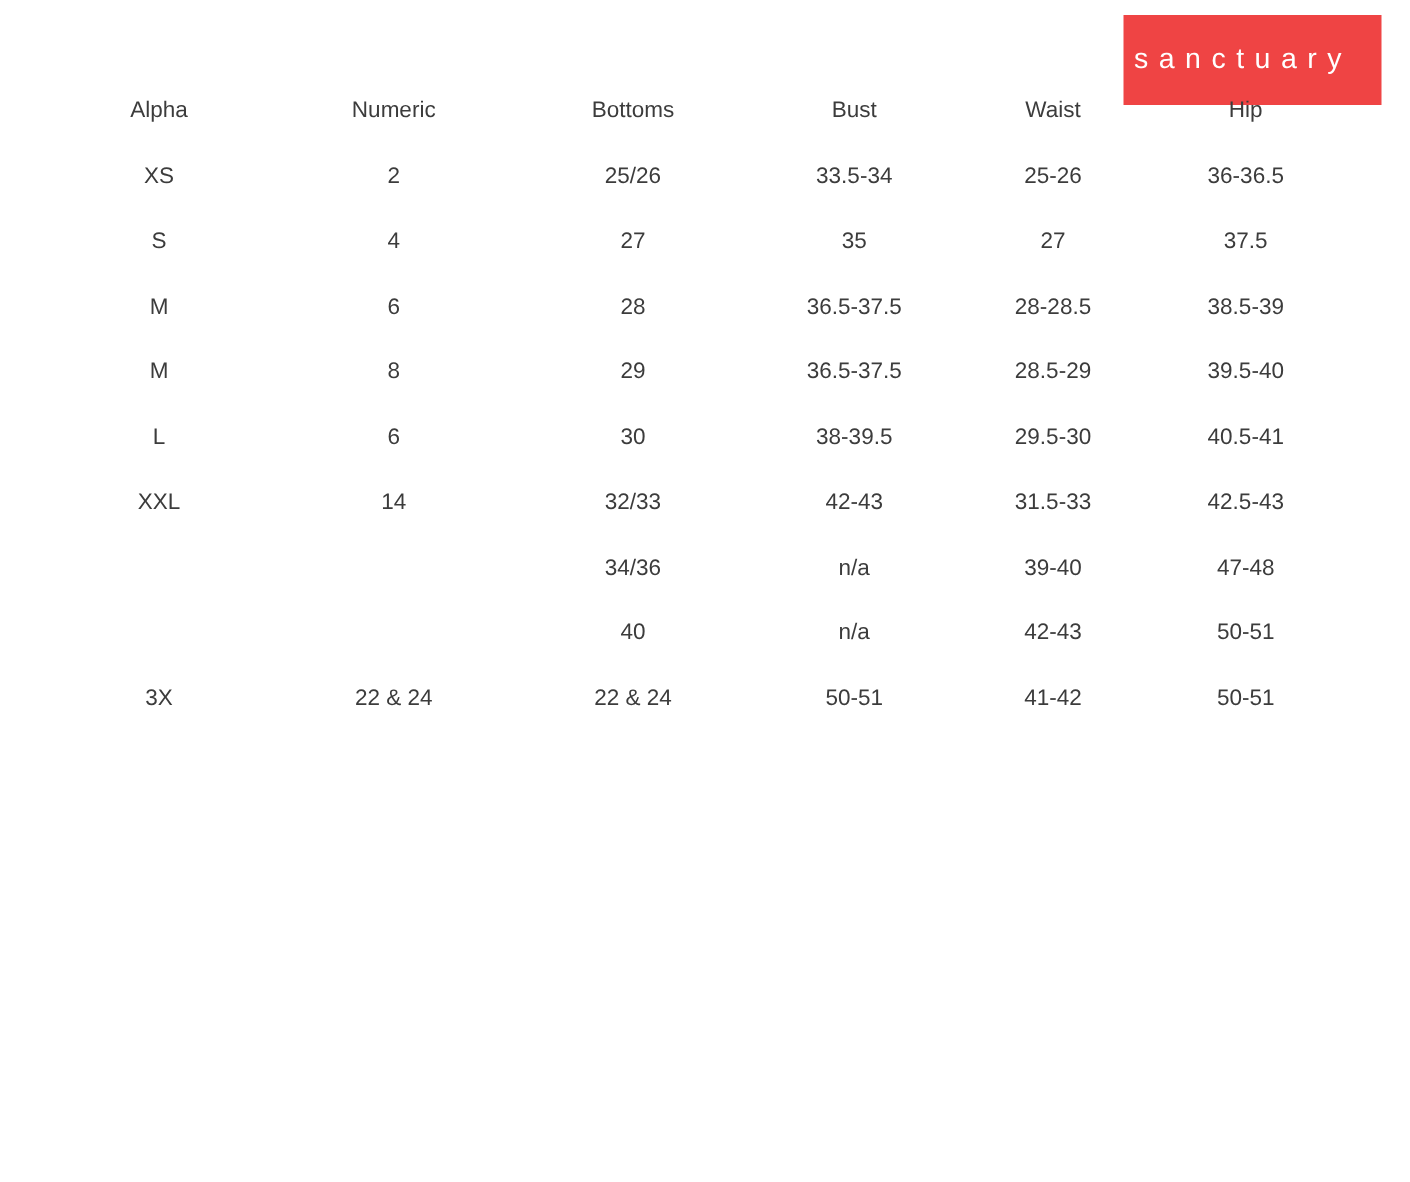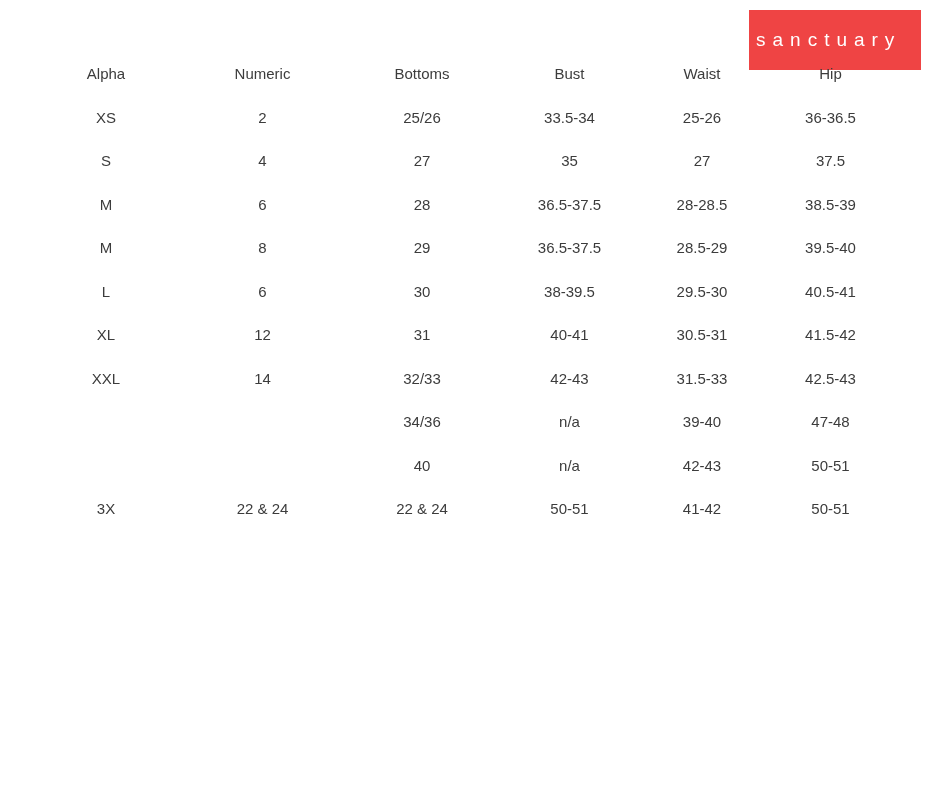--- a/index.html
+++ b/index.html
@@ -126,28 +126,20 @@
         </tr>
         <tr>
           <td>L</td>
           <td>6</td>
           <td>30</td>
           <td>38-39.5</td>
           <td>29.5-30</td>
           <td>40.5-41</td>
         </tr>
         <tr>
-          <td>XL</td>
-          <td>12</td>
-          <td>31</td>
-          <td>40-41</td>
-          <td>30.5-31</td>
-          <td>41.5-42</td>
-        </tr>
-        <tr>
           <td>XXL</td>
           <td>14</td>
           <td>32/33</td>
           <td>42-43</td>
           <td>31.5-33</td>
           <td>42.5-43</td>
         </tr>
         <tr>
           <td></td>
           <td></td>

